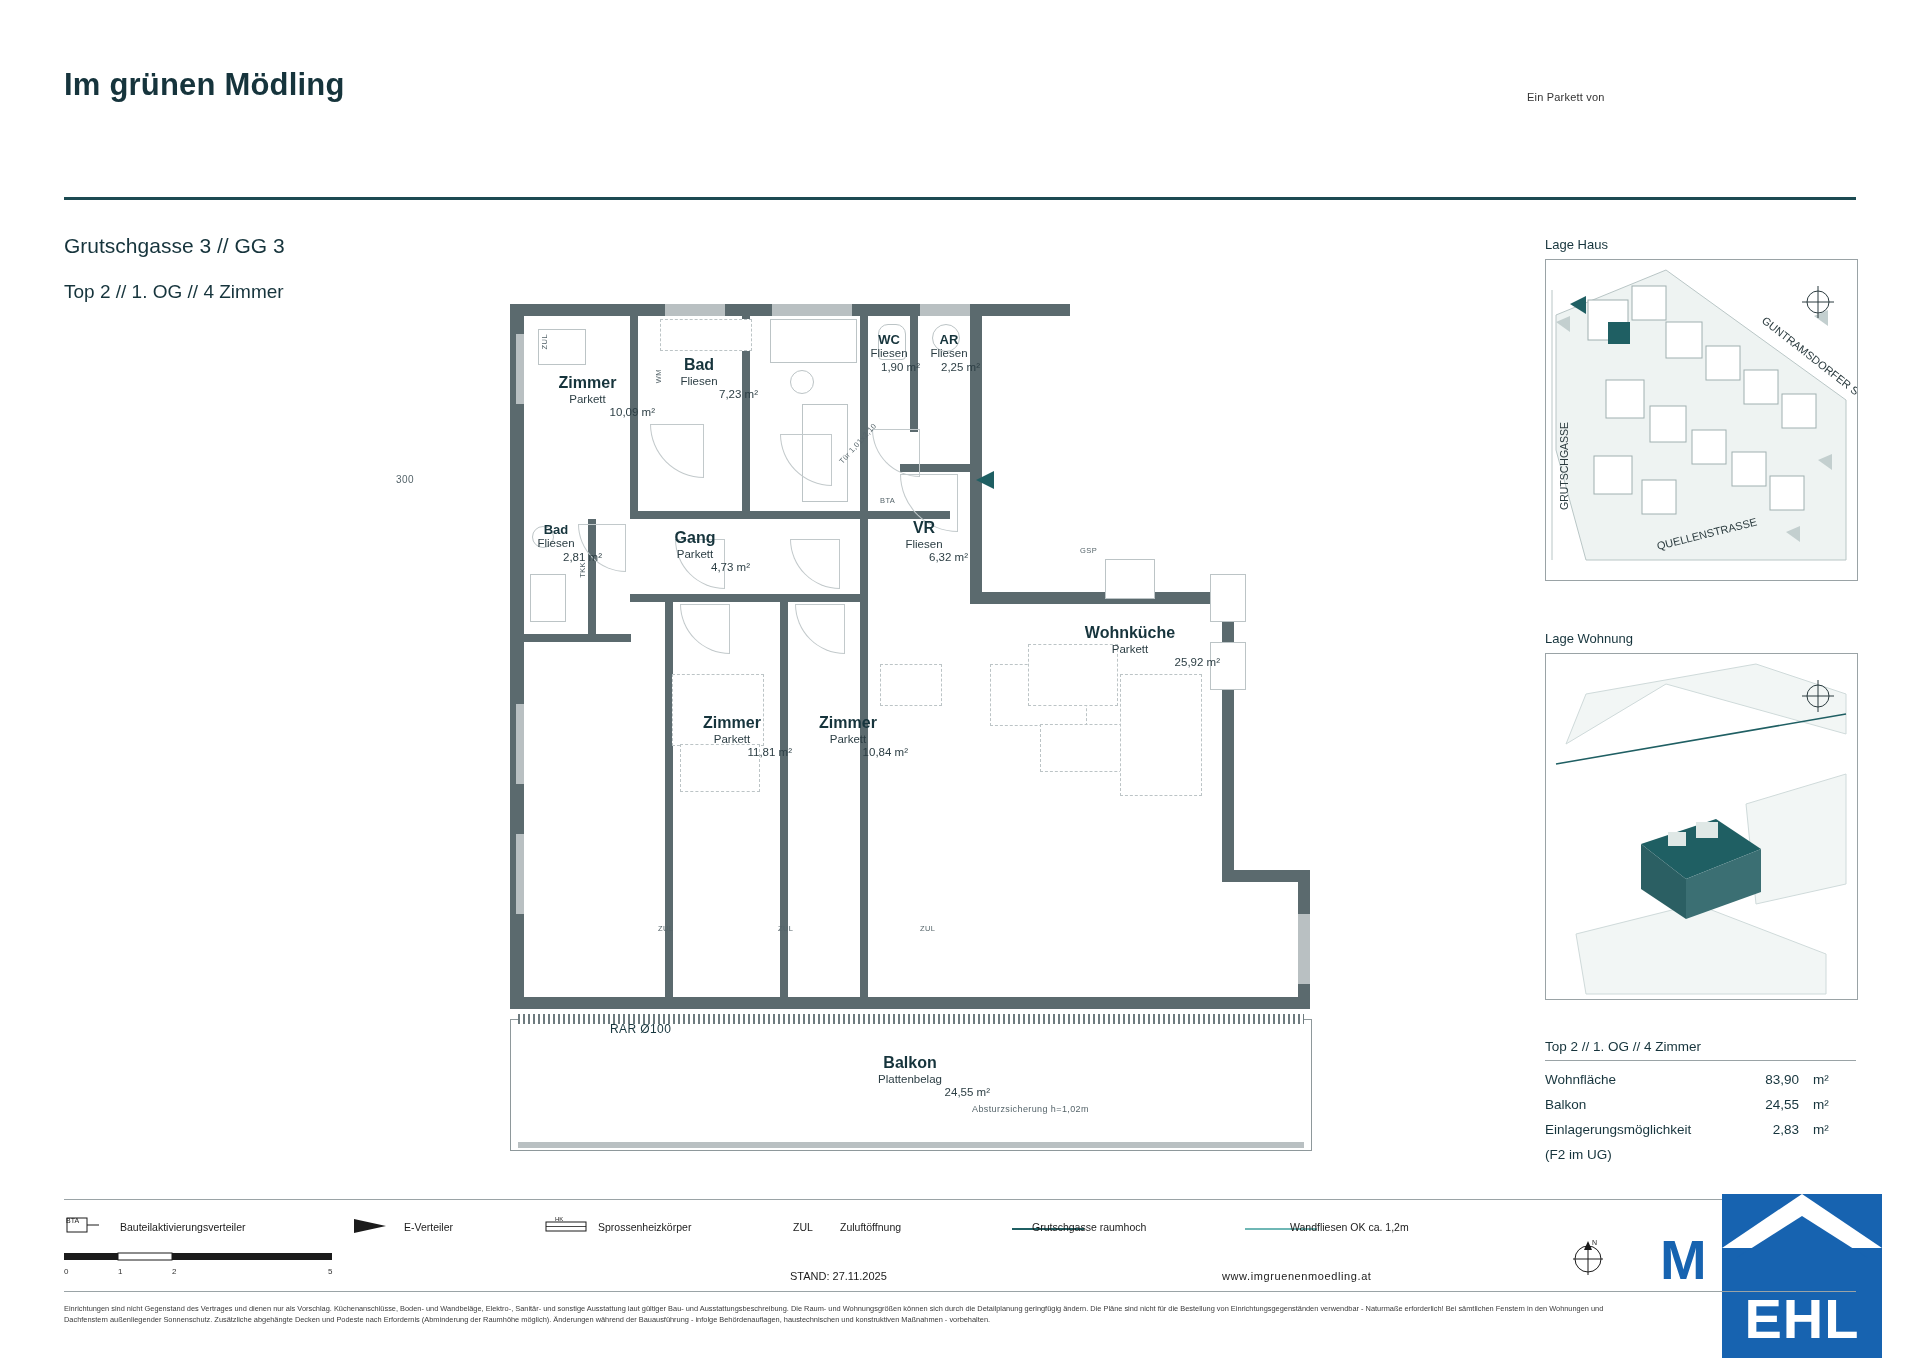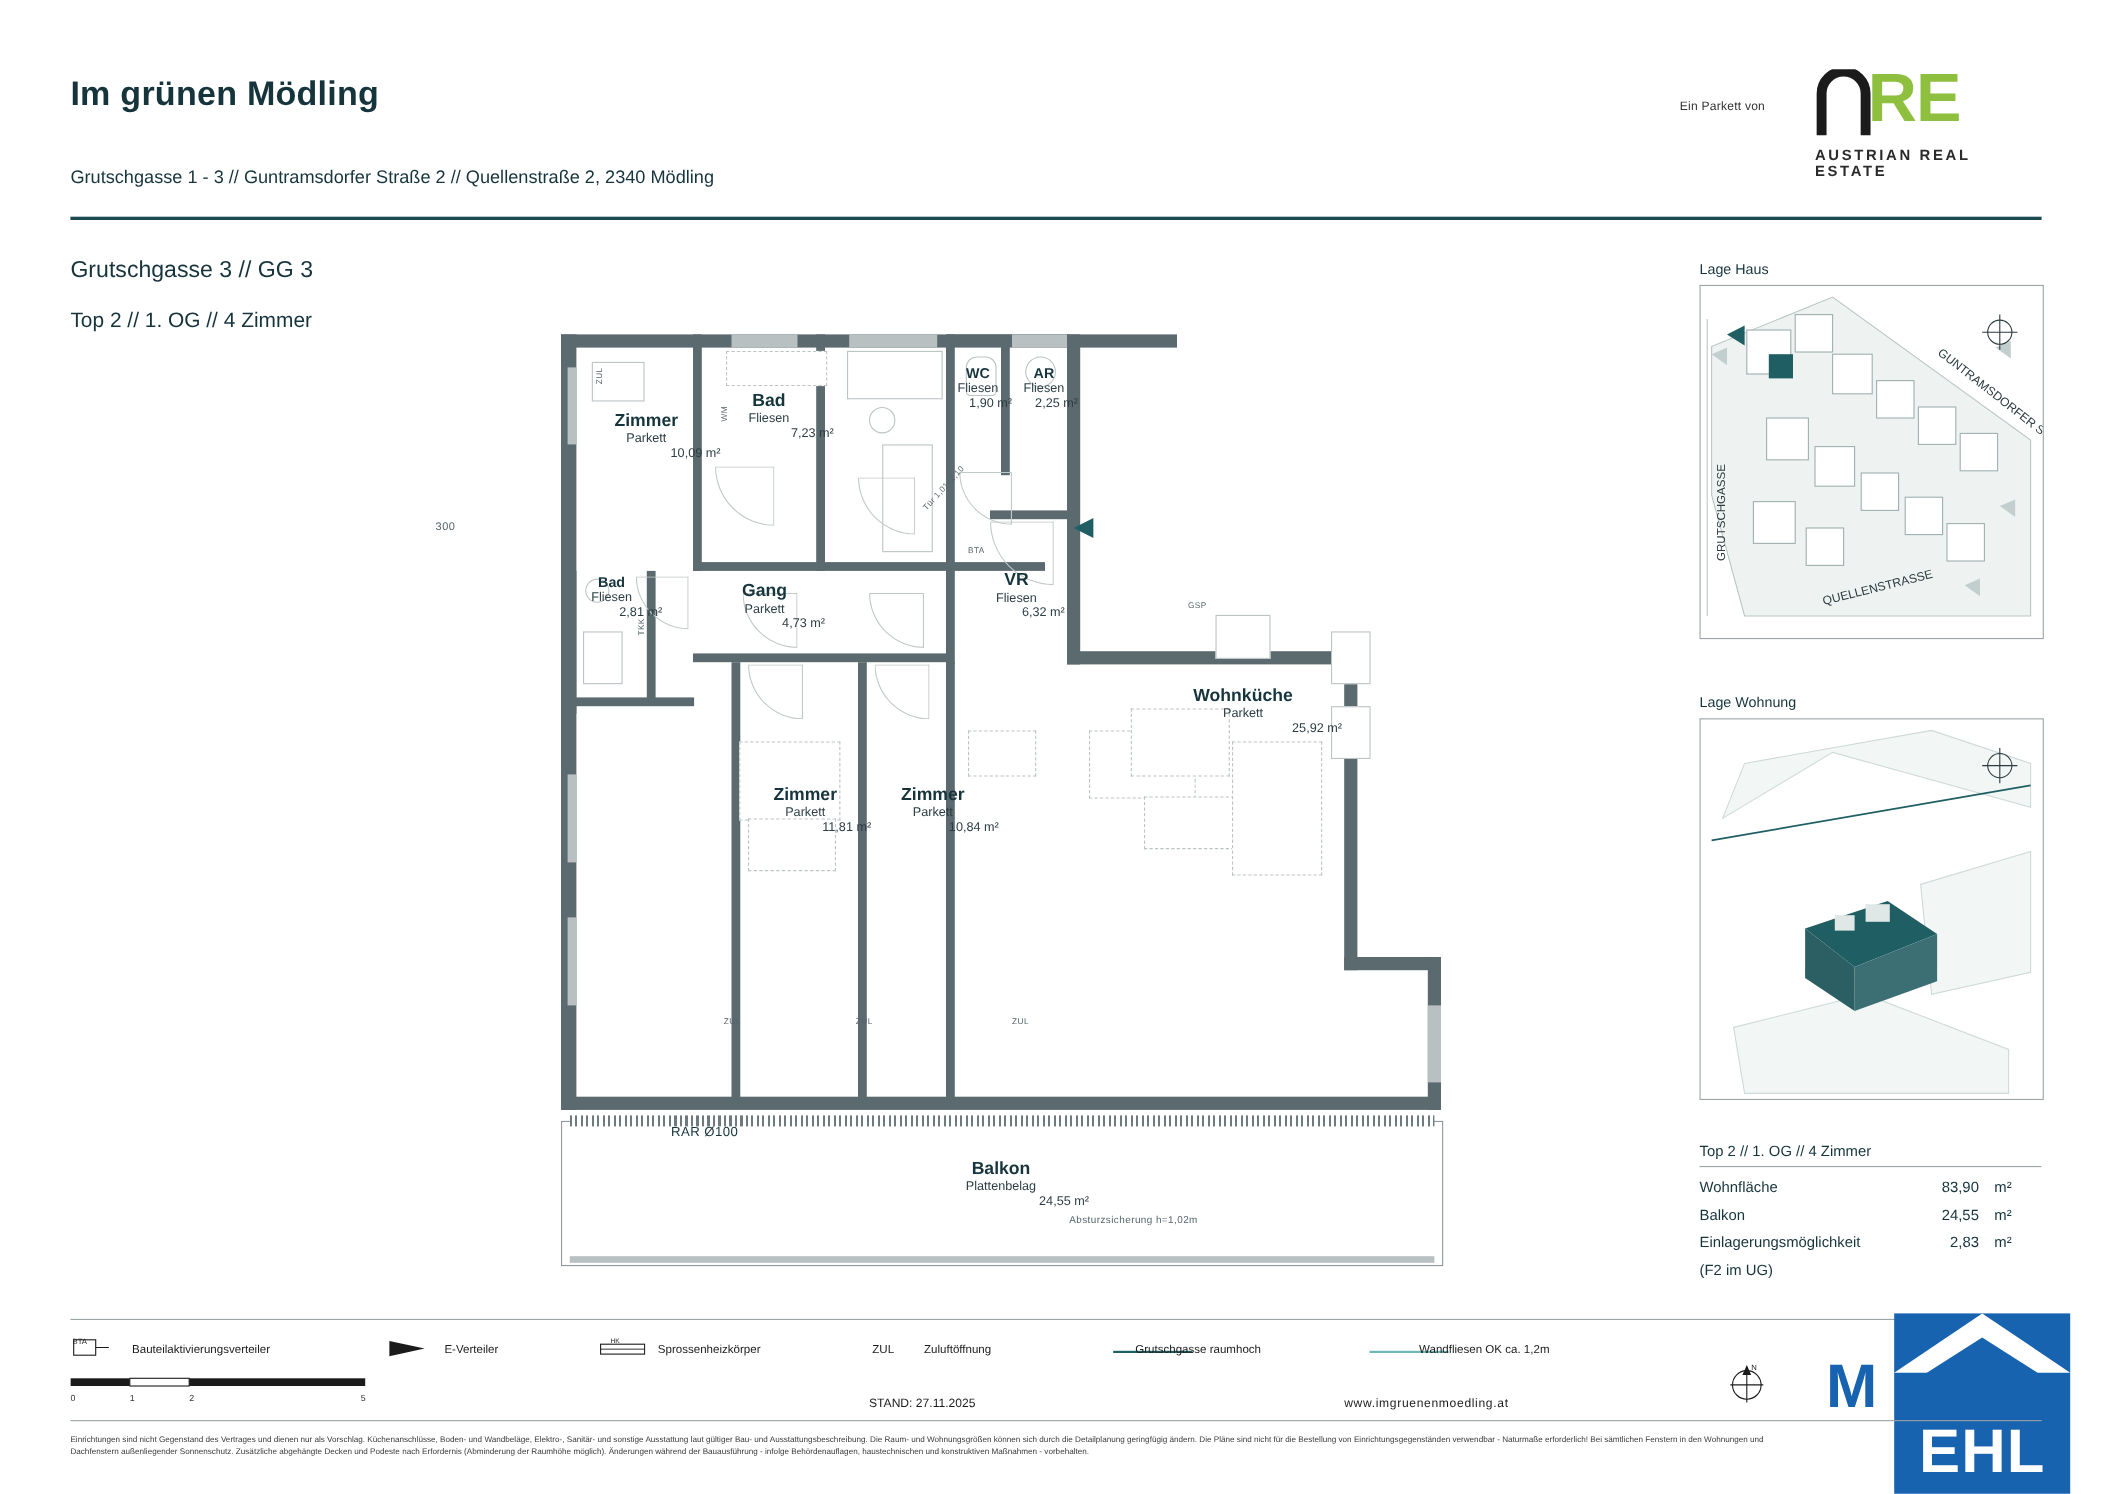--- a/index.html
+++ b/index.html
@@ -68,31 +68,23 @@
   .ehl-roof2{position:absolute;left:14px;top:22px;width:0;height:0;border-left:66px solid transparent;border-right:66px solid transparent;border-bottom:42px solid #1763b0;}
   .ehl-txt{position:absolute;left:0;top:92px;width:160px;text-align:center;font-size:56px;font-weight:bold;color:#ffffff;letter-spacing:1px;font-family:"Liberation Sans", sans-serif;}
   .m-logo{position:absolute;left:1660px;top:1208px;font-size:56px;font-weight:bold;color:#1763b0;}
 </style>
 </head>
 <body>
 
 <div class="sheet">
 
   <div class="hdr-title">Im grünen Mödling</div>
-  <div class="hdr-sub">Grutschgasse 1 - 3 // Guntramsdorfer Straße 2 // Quellenstraße 2, 2340 Mödling</div>
   <div class="hdr-rule"></div>
   <div class="hdr-proj">Ein Parkett von</div>
 
-  <div class="are-logo">
-    <svg class="are-a" viewBox="0 0 54 62">
-      <path d="M6 60 L6 22 A20 20 0 0 1 46 22 L46 60" fill="none" stroke="#1b1b1b" stroke-width="9"></path>
-    </svg>
-    <div class="are-re">RE</div>
-    <div class="are-cap">AUSTRIAN REAL ESTATE</div>
-  </div>
 
   <div class="blk-title">Grutschgasse 3 // GG 3</div>
   <div class="blk-sub">Top 2 // 1. OG // 4 Zimmer</div>
 
   <div class="plan">
 
     <div class="wall" style="left:30px;top:30px;width:560px;height:12px;"></div>
     <div class="wall" style="left:30px;top:30px;width:14px;height:705px;"></div>
     <div class="wall" style="left:30px;top:723px;width:800px;height:12px;"></div>
     <div class="wall" style="left:490px;top:30px;width:12px;height:300px;"></div>

